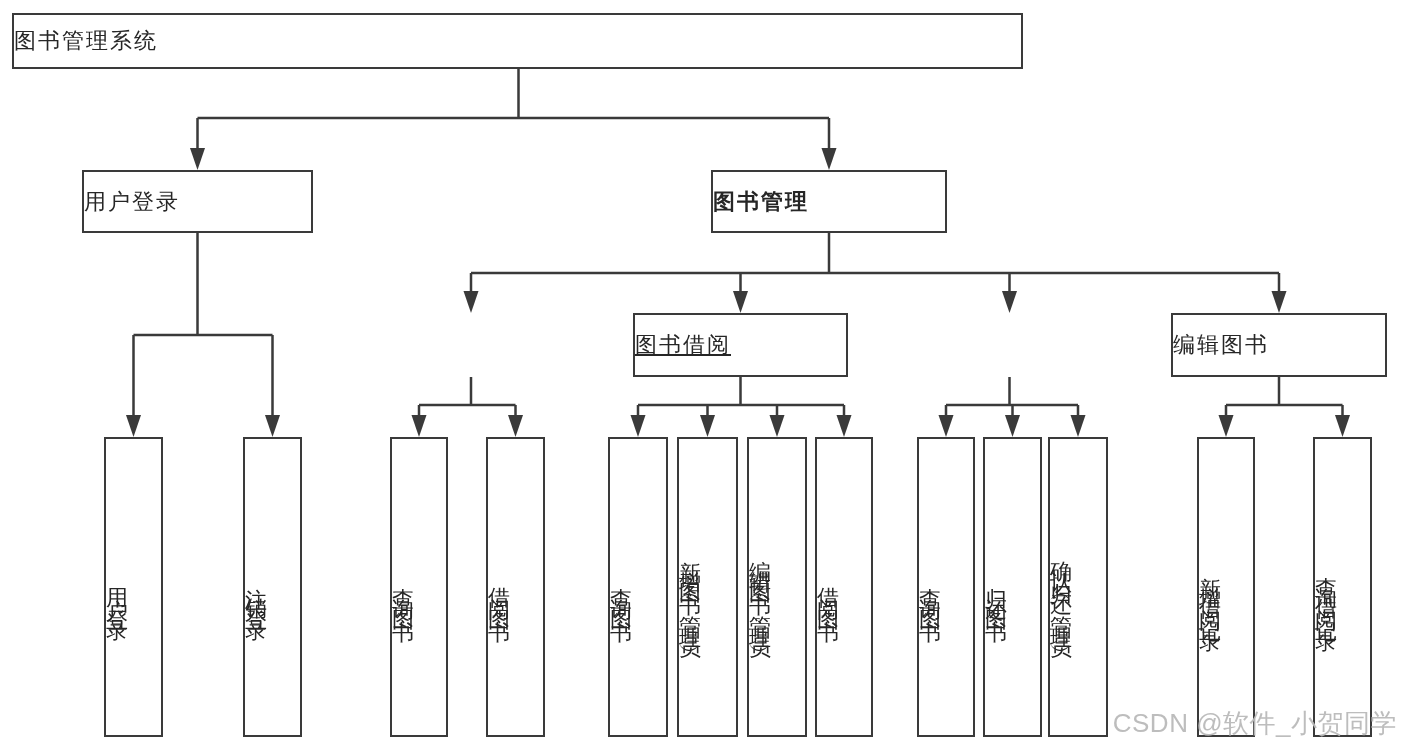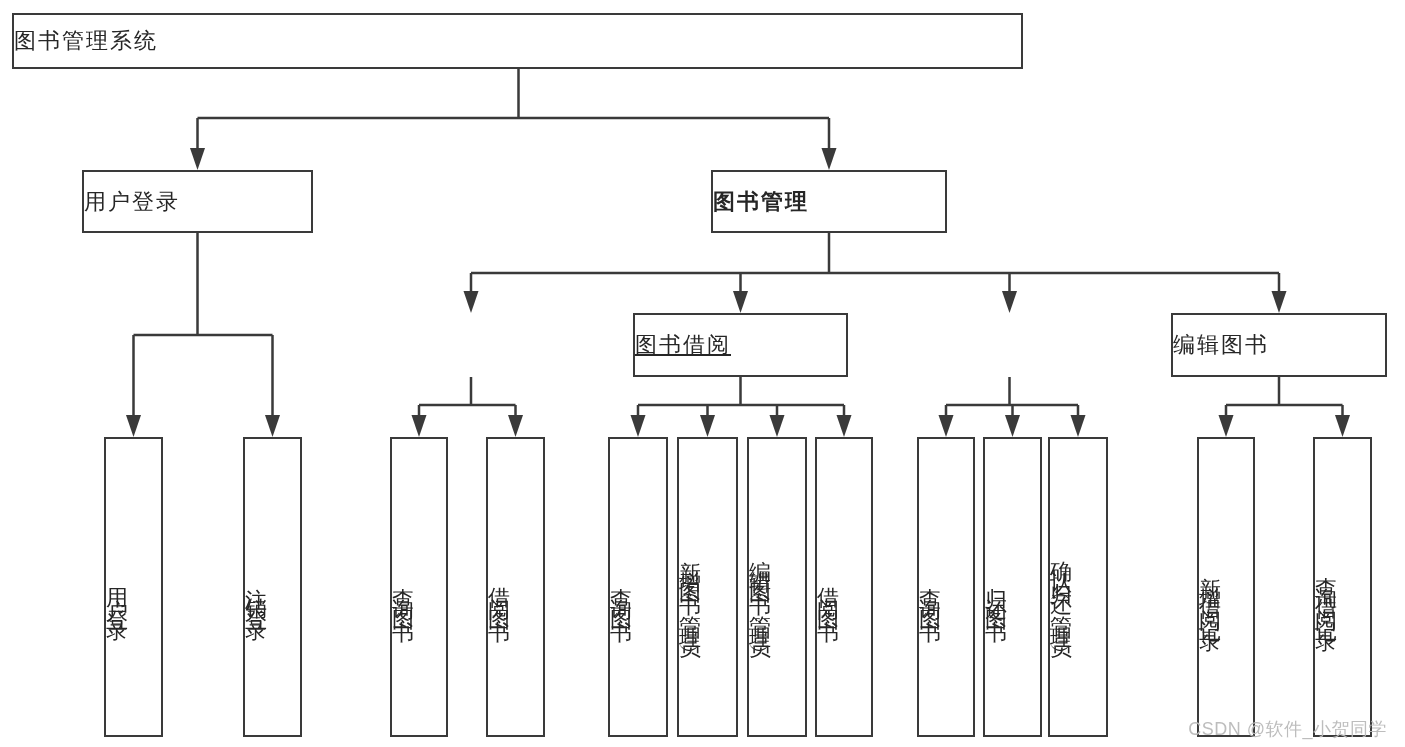--- a/index.html
+++ b/index.html
@@ -38,24 +38,24 @@
     writing-mode: vertical-rl;
     text-orientation: mixed;
     letter-spacing: 11px;
     line-height: 1;
     padding-top: 10px;
     white-space: normal;
   }
 
   .watermark {
     position: absolute;
-    right: 18px;
+    right: 8px;
     bottom: 6px;
     z-index: 3;
-    font-size: 18px;
+    font-size: 26px;
     color: rgba(185, 185, 185, 0.95);
     letter-spacing: 0.5px;
     white-space: nowrap;
   }
 </style>
 </head>
 <body>
 
 <div class="canvas">
 

